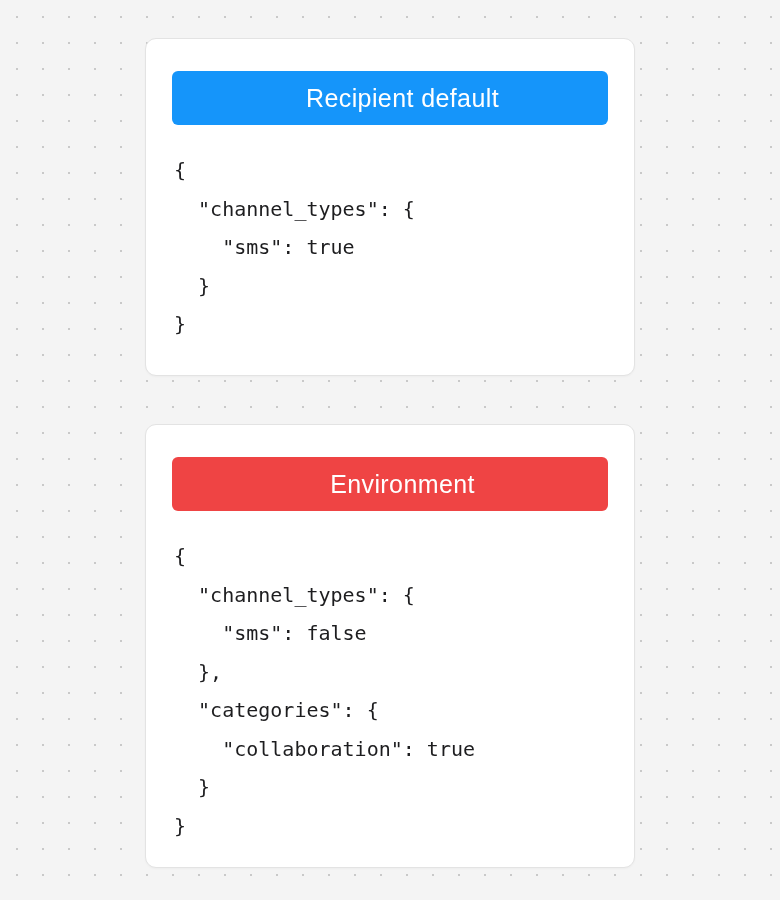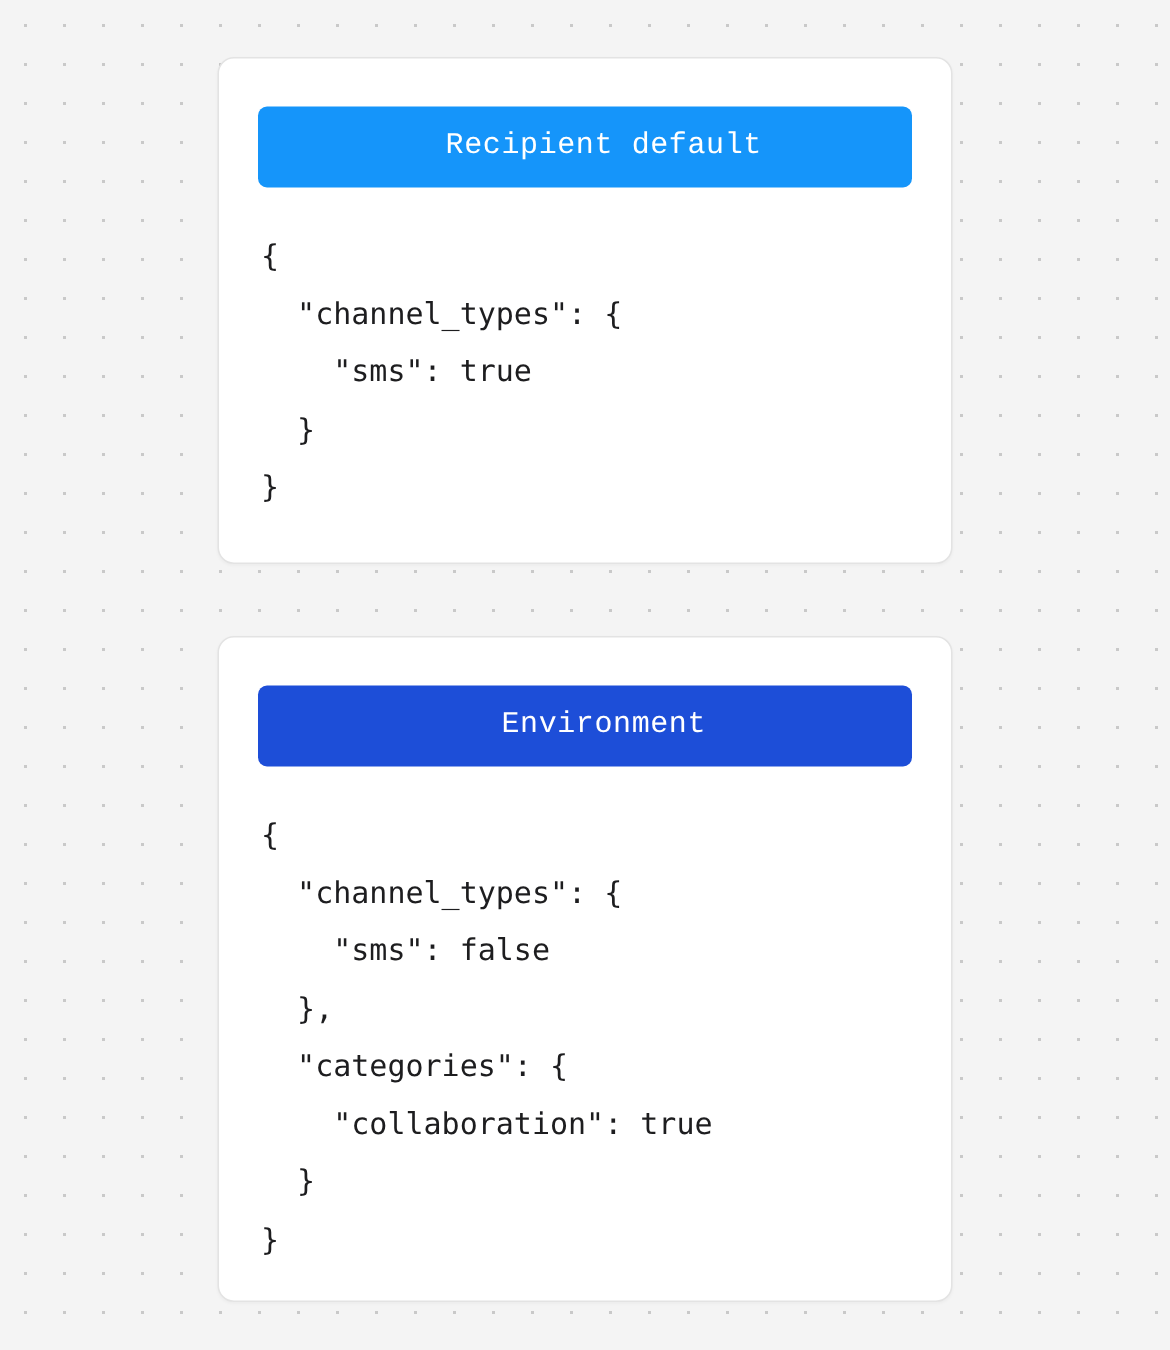--- a/index.html
+++ b/index.html
@@ -50,32 +50,32 @@
     right: 26px;
     top: 32px;
     height: 54px;
     border-radius: 6px;
     display: flex;
     align-items: center;
     justify-content: center;
   }
 
   .card-header-title {
-    font-family: Liberation Mono, monospace;
-    font-size: 20px;
+    font-family: Liberation Sans, sans-serif;
+    font-size: 25px;
     font-weight: 400;
     color: #ffffff;
     letter-spacing: 0.4px;
     line-height: 1;
     white-space: pre;
     margin-left: 25px;
   }
 
   .header-blue { background-color: #1595fa; }
-  .header-green { background-color: #1d4ed8; }
+  .header-green { background-color: #ef4444; }
 
   .card-body {
     position: absolute;
     left: 28px;
     right: 16px;
     top: 112px;
   }
 
   .json-block {
     margin: 0;

